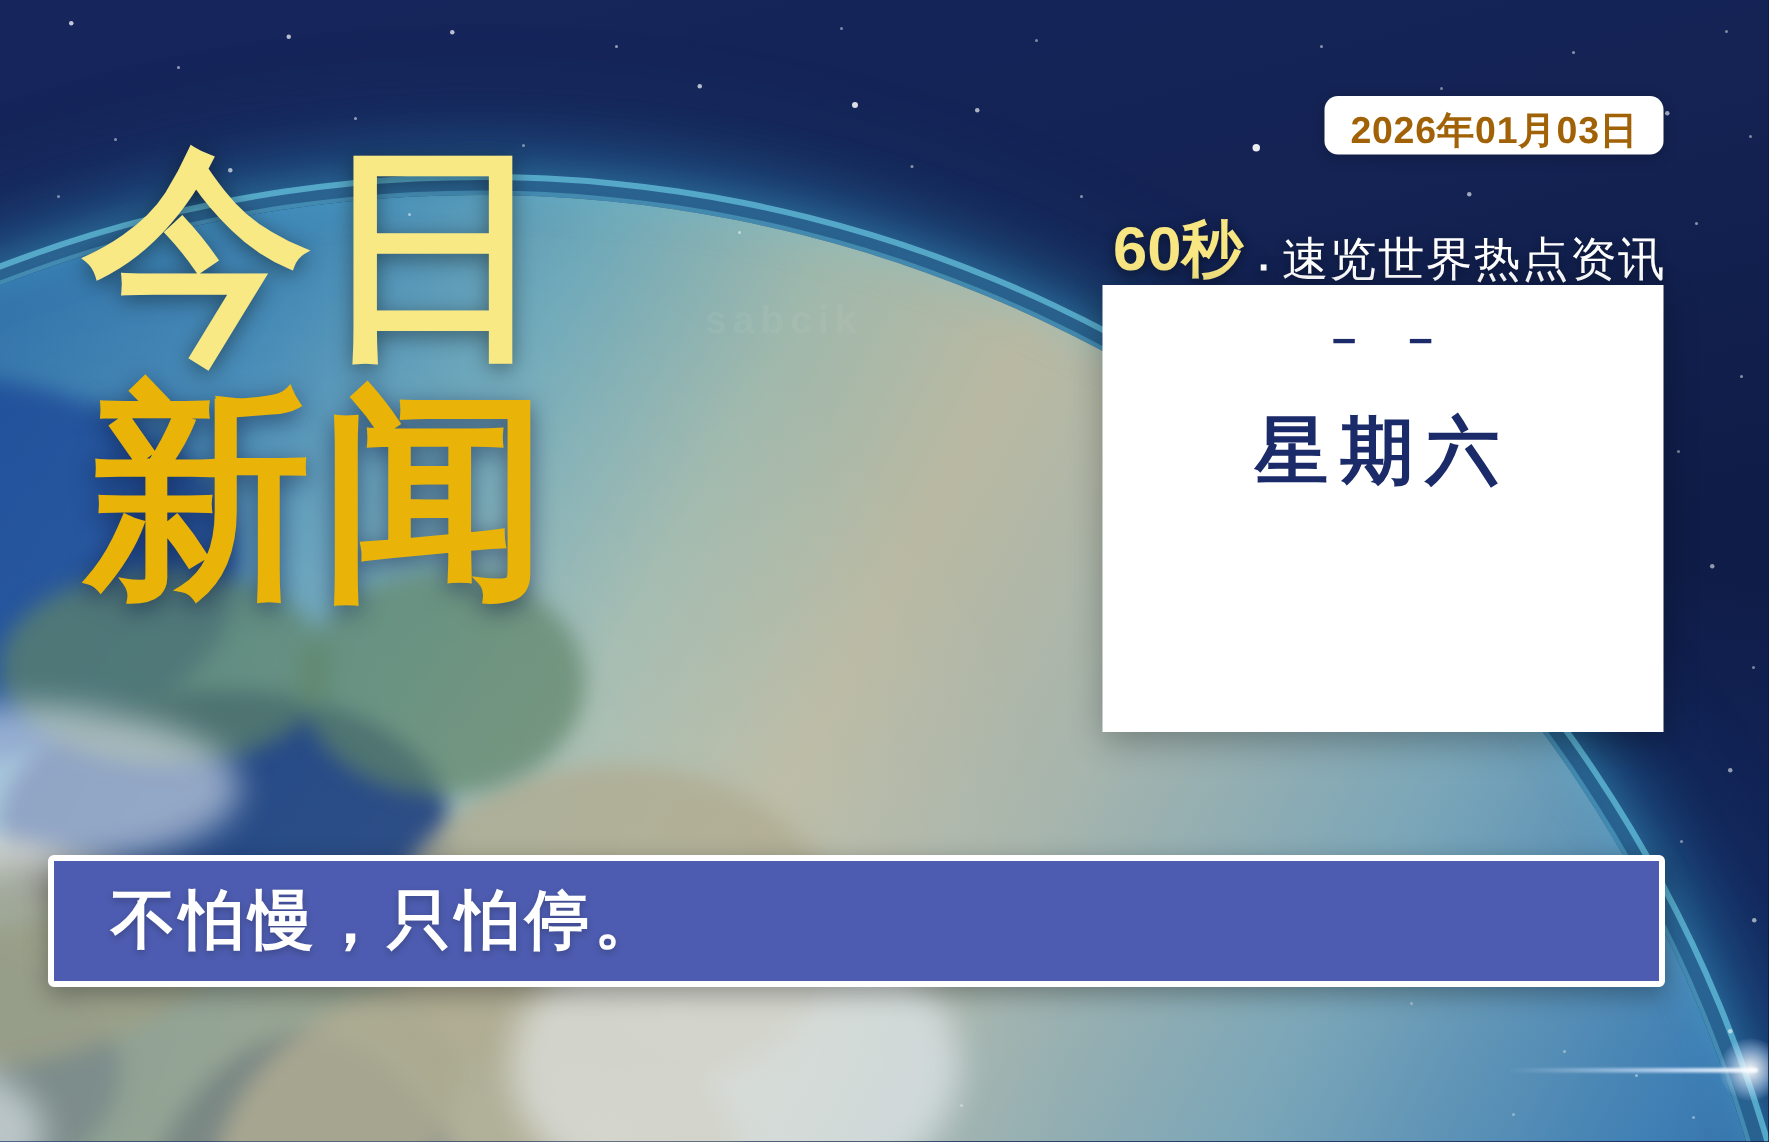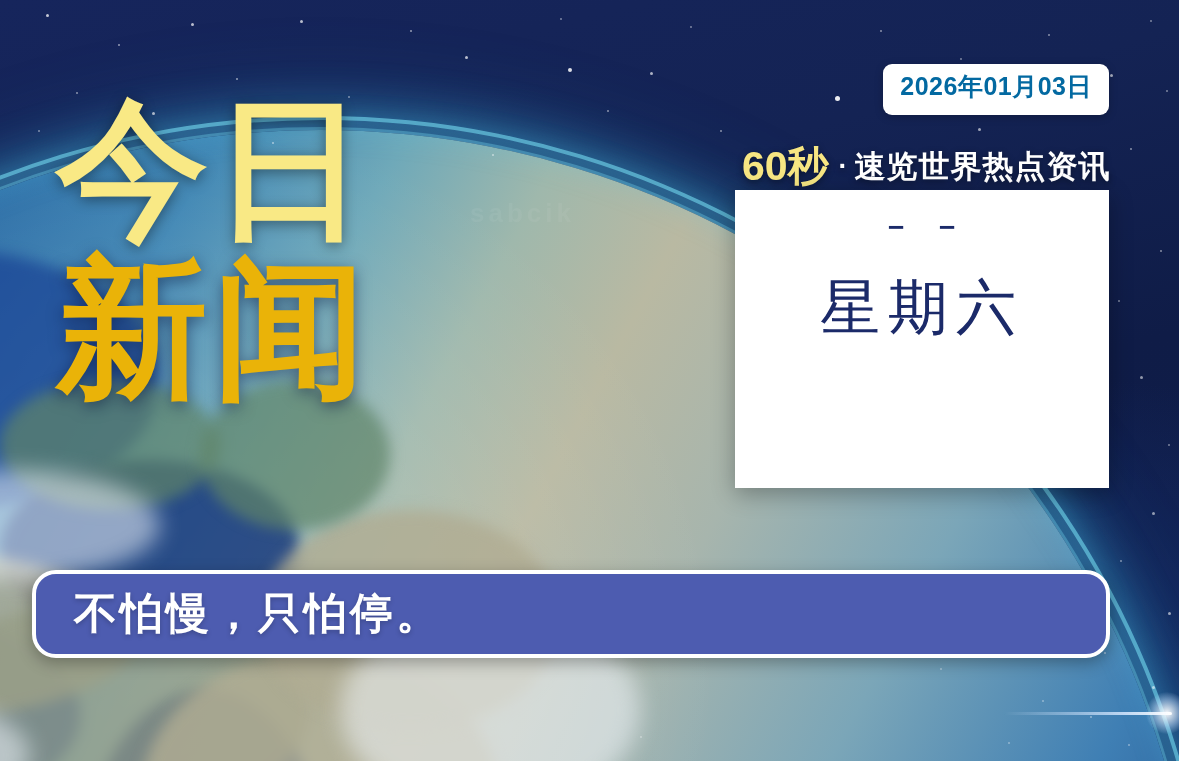--- a/index.html
+++ b/index.html
@@ -137,58 +137,58 @@
     color:#eab308;
     margin-top:10px;
     text-shadow:0 4px 16px rgba(10,20,60,.55);
   }
 
   
   .date-pill{
     position:absolute;
     right:70px; top:64px;
     background:#ffffff;
-    color:#0369a1;
+    color:#a16207;
     font-size:25px;
     font-weight:700;
     letter-spacing:.5px;
-    padding:6px 17px 12px;
+    padding:6px 17px 0;
     border-radius:9px;
     z-index:7;
     box-shadow:0 2px 9px rgba(0,0,0,.22);
     white-space:nowrap;
   }
 
   
   .tagline{
     position:absolute;
     left:742px; top:139px;
     z-index:7;
     display:flex;
-    align-items:center;
+    align-items:flex-end;
     white-space:nowrap;
   }
   .tag-60{
     color:#f7e682;
     font-size:41px;
     font-weight:700;
     letter-spacing:0px;
     text-shadow:0 2px 7px rgba(0,0,0,.45);
   }
   .tag-dot{
     color:#ffffff;
     font-size:27px;
     font-weight:700;
     margin:0 7px 0 10px;
     text-shadow:0 2px 7px rgba(0,0,0,.45);
   }
   .tag-rest{
     color:#ffffff;
     font-size:31px;
-    font-weight:700;
+    font-weight:400;
     letter-spacing:1px;
     text-shadow:0 2px 7px rgba(0,0,0,.45);
   }
 
   
   .info-card{
     position:absolute;
     left:735px; top:190px;
     width:374px; height:298px;
     background:#ffffff;
@@ -208,42 +208,42 @@
     color:#1b2a69;
     font-size:37px;
     font-weight:700;
     letter-spacing:1px;
     white-space:nowrap;
   }
   .issue-dash{ font-size:30px; font-weight:700; }
   .weekday{
     margin-top:21px;
     color:#1b2a69;
-    font-size:60px;
-    font-weight:400;
+    font-size:49px;
+    font-weight:700;
     letter-spacing:8px;
     white-space:nowrap;
   }
   .lunar{
     margin-top:18px;
     color:#1b2a69;
     font-size:66px;
     font-weight:700;
     letter-spacing:6px;
     white-space:nowrap;
   }
 
   
   .quote-bar{
     position:absolute;
     left:32px; top:570px;
     width:1078px; height:88px;
     background:#4d5cb0;
     border:4px solid #ffffff;
-    border-radius:24px;
+    border-radius:4px;
     z-index:8;
     display:flex;
     align-items:center;
     box-shadow:0 5px 16px rgba(0,0,0,.30);
   }
   .quote-text{
     color:#ffffff;
     font-size:43px;
     font-weight:700;
     letter-spacing:3px;

